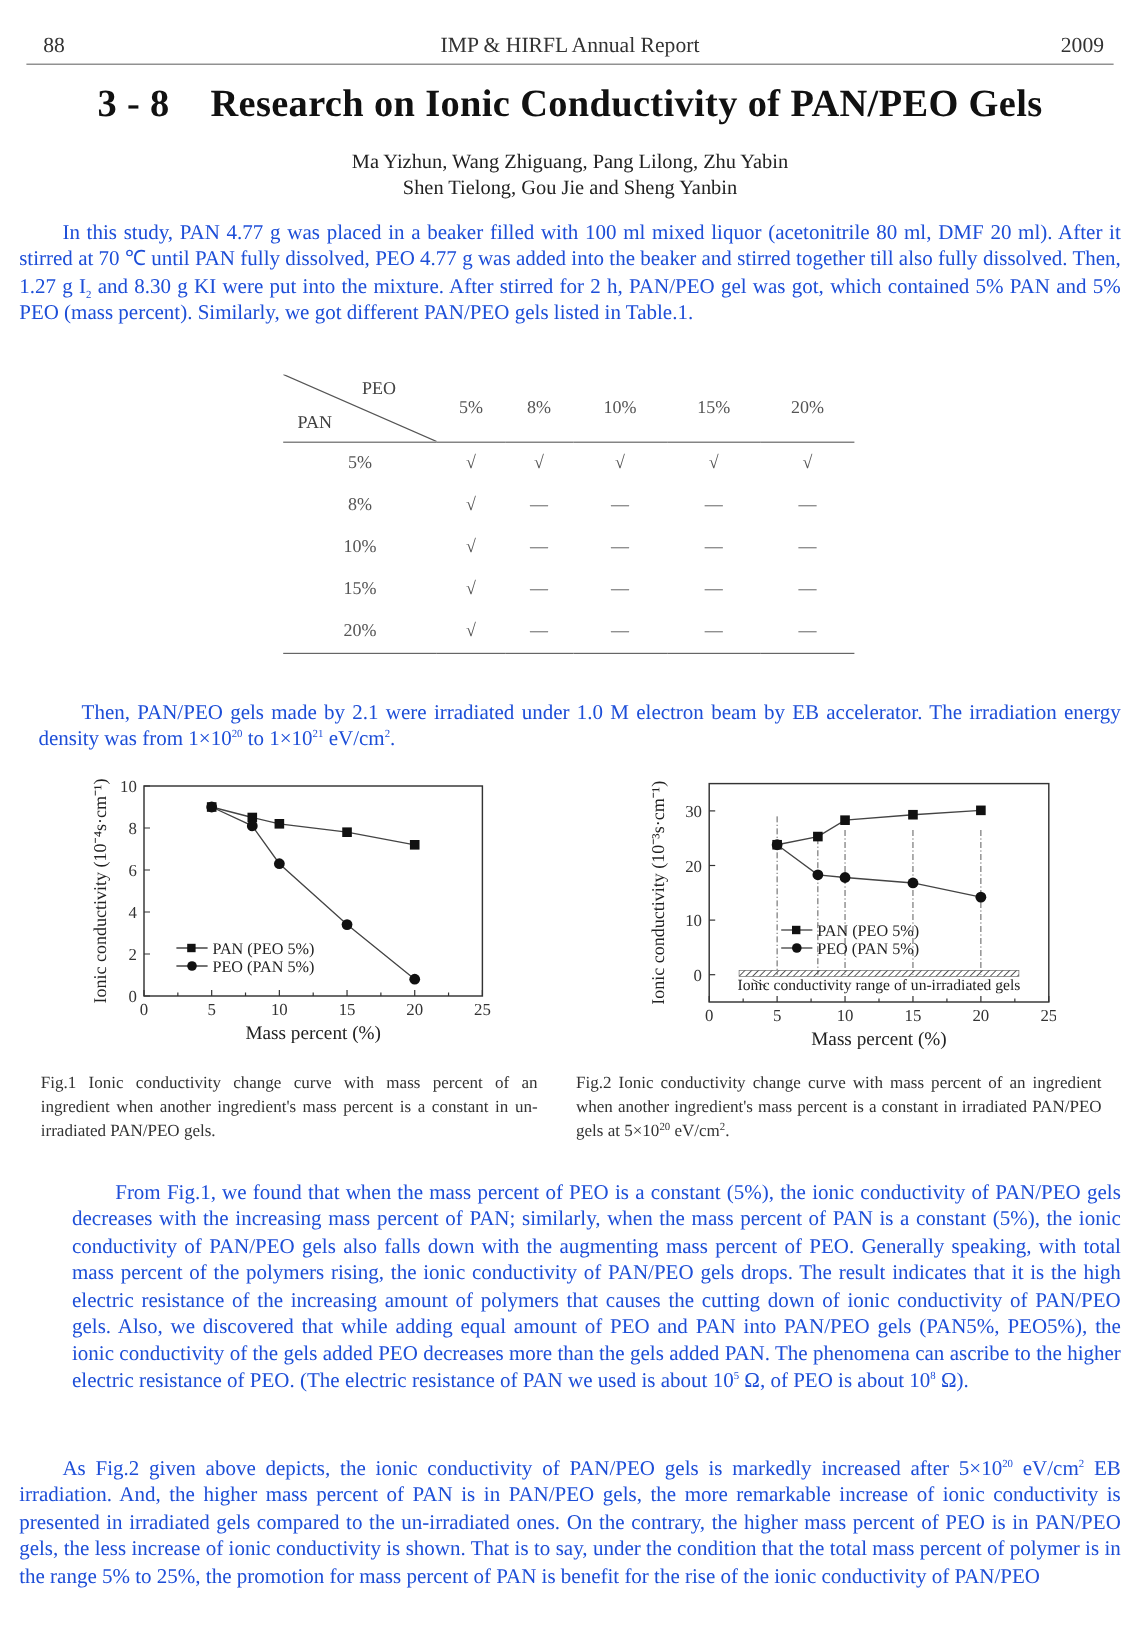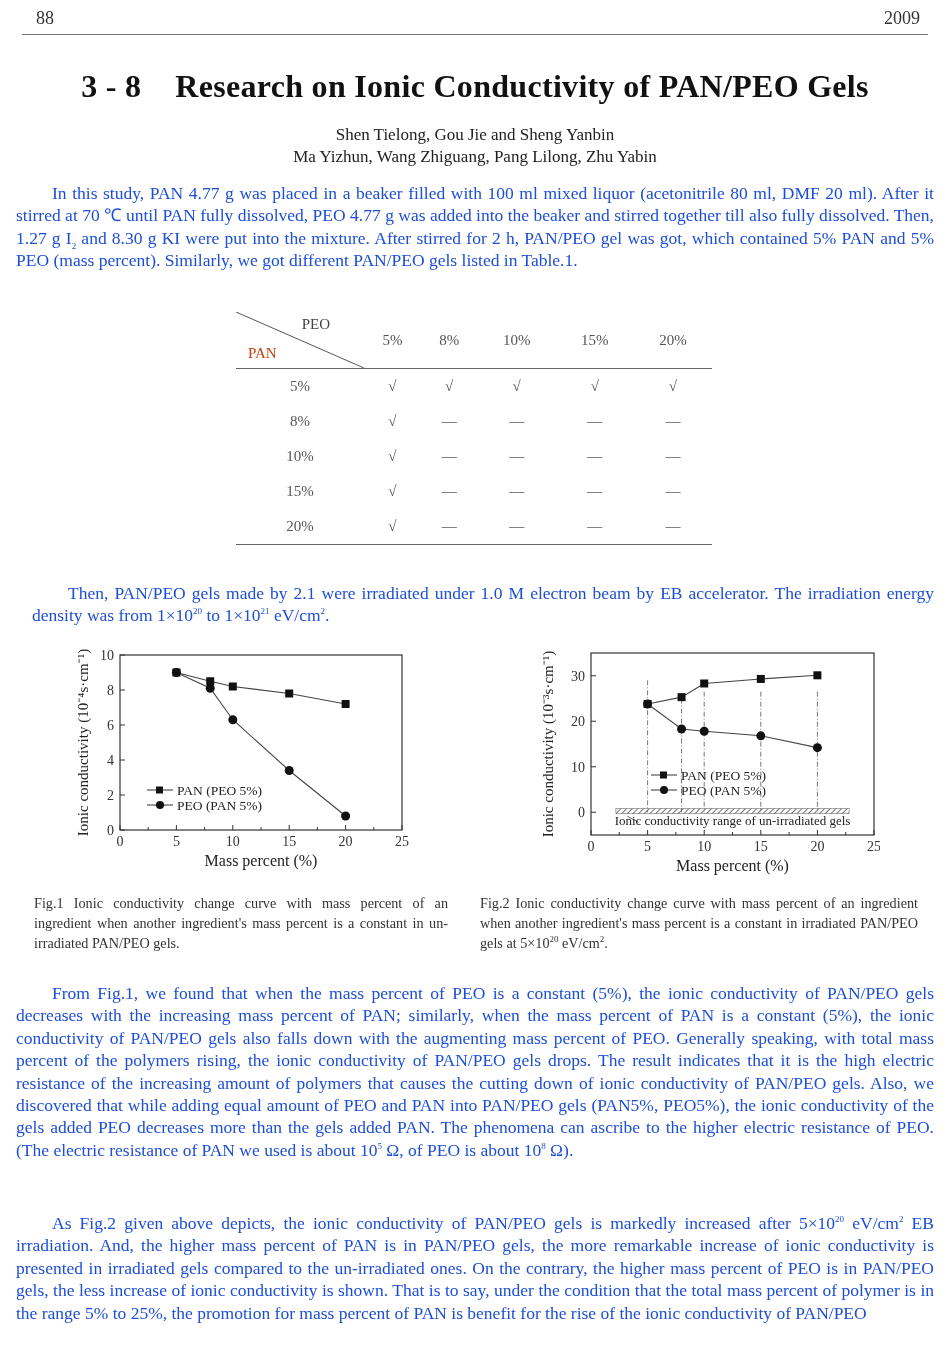--- a/index.html
+++ b/index.html
@@ -1,18 +1,18 @@
 <!DOCTYPE html>
 <html><head>
 <meta charset="utf-8">
 <style>
   html,body{margin:0;padding:0;background:#fff;}
   body{width:950px;height:1362px;position:relative;overflow:hidden;color:#222;
        font-family:"DejaVu Serif","Liberation Serif",serif;}
-  .header{position:absolute;top:6px;left:22px;right:22px;height:28px;
+  .header{position:absolute;top:25px;left:22px;right:22px;height:28px;
           border-bottom:1.5px solid #777;font-family:"Liberation Serif",serif;font-size:18px;color:#333;}
   .header .l{position:absolute;left:14px;top:2px;}
   .header .c{position:absolute;left:0;right:0;text-align:center;top:2px;}
   .header .r{position:absolute;right:8px;top:2px;}
   .title{position:absolute;top:68px;left:0;right:0;text-align:center;
          font-family:"Liberation Serif",serif;font-weight:bold;font-size:32px;color:#111;letter-spacing:0.3px;}
   .title .num{margin-right:34px;}
   .authors{position:absolute;top:124px;left:0;right:0;text-align:center;
            font-family:"Liberation Serif",serif;font-size:17px;line-height:22px;color:#222;}
   .para{position:absolute;left:16px;right:16px;font-family:"Liberation Serif",serif;
@@ -22,39 +22,40 @@
   .table-wrap{position:absolute;left:236px;top:312px;width:476px;}
   .table-caption{font-family:"Liberation Serif",serif;font-weight:bold;font-size:15px;color:#111;
                  border-bottom:1.5px solid #666;padding:0 0 4px 8px;white-space:nowrap;}
   table{border-collapse:collapse;width:100%;font-family:"Liberation Serif",serif;font-size:15px;color:#555;}
   td,th{text-align:center;font-weight:normal;height:35px;padding:0;}
   thead th{height:56px;border-bottom:1.5px solid #666;font-family:Liberation Serif, serif;}
   tbody tr:last-child td{border-bottom:1.5px solid #666;}
   .diag{position:relative;width:128px;}
   .diag svg{position:absolute;left:0;top:0;}
   .diag .peo{position:absolute;right:34px;top:4px;color:#444;}
-  .diag .pan{position:absolute;left:12px;bottom:6px;color:#c2410c;}
+  .diag .pan{position:absolute;left:12px;bottom:6px;color:#404040;}
   .chart{position:absolute;}
   .cap{position:absolute;font-family:"Liberation Serif",serif;font-size:14.2px;line-height:20px;color:#333;text-align:justify;}
 </style>
 </head>
 <body>
 
 <div class="header">
   <span class="l">88</span>
+  <span class="c">IMP &amp; HIRFL Annual Report</span>
   <span class="r">2009</span>
 </div>
 
 <div class="title">
   <span class="num">3 - 8</span><span>Research on Ionic Conductivity of PAN/PEO Gels</span>
 </div>
 
 <div class="authors">
+  <div>Ma Yizhun, Wang Zhiguang, Pang Lilong, Zhu Yabin</div>
   <div>Shen Tielong, Gou Jie and Sheng Yanbin</div>
-  <div>Ma Yizhun, Wang Zhiguang, Pang Lilong, Zhu Yabin</div>
 </div>
 
 <div class="para" style="top:182px;">
   <p><span>In this study, PAN 4.77 g was placed in a beaker filled with 100 ml mixed liquor (acetonitrile 80 ml, DMF 20 ml). After it stirred at 70 ℃ until PAN fully dissolved, PEO 4.77 g was added into the beaker and stirred together till also fully dissolved. Then, 1.27 g I</span><sub>2</sub><span> and 8.30 g KI were put into the mixture. After stirred for 2 h, PAN/PEO gel was got, which contained 5% PAN and 5% PEO (mass percent). Similarly, we got different PAN/PEO gels listed in Table.1.</span></p>
 </div>
 
 <div class="table-wrap">
   <table>
     <thead>
       <tr>
@@ -232,19 +233,19 @@
     <rect x="125" y="126.5" width="7" height="7" fill="#111"></rect>
     <text x="146" y="135" font-size="13.5" font-family="&quot;Liberation Serif&quot;, serif" fill="#222">PAN (PEO 5%)</text>
     <line x1="116" y1="145" x2="142" y2="145" stroke="#444" stroke-width="1.1"></line>
     <circle cx="129" cy="145" r="4" fill="#111"></circle>
     <text x="146" y="150" font-size="13.5" font-family="&quot;Liberation Serif&quot;, serif" fill="#222">PEO (PAN 5%)</text>
   </svg>
 
 <div class="cap" style="left:34px;top:893px;width:414px;">Fig.1 Ionic conductivity change curve with mass percent of an ingredient when another ingredient's mass percent is a constant in un-irradiated PAN/PEO gels.</div>
 <div class="cap" style="left:480px;top:893px;width:438px;"><span>Fig.2 Ionic conductivity change curve with mass percent of an ingredient when another ingredient's mass percent is a constant in irradiated PAN/PEO gels at 5×10</span><sup>20</sup><span> eV/cm</span><sup>2</sup><span>.</span></div>
 
-<div class="para" style="top:982px;">
+<div class="para" style="top:982px;margin-left:44px;">
   <p><span>From Fig.1, we found that when the mass percent of PEO is a constant (5%), the ionic conductivity of PAN/PEO gels decreases with the increasing mass percent of PAN; similarly, when the mass percent of PAN is a constant (5%), the ionic conductivity of PAN/PEO gels also falls down with the augmenting mass percent of PEO. Generally speaking, with total mass percent of the polymers rising, the ionic conductivity of PAN/PEO gels drops. The result indicates that it is the high electric resistance of the increasing amount of polymers that causes the cutting down of ionic conductivity of PAN/PEO gels. Also, we discovered that while adding equal amount of PEO and PAN into PAN/PEO gels (PAN5%, PEO5%), the ionic conductivity of the gels added PEO decreases more than the gels added PAN. The phenomena can ascribe to the higher electric resistance of PEO. (The electric resistance of PAN we used is about 10</span><sup>5</sup><span> Ω, of PEO is about 10</span><sup>8</sup><span> Ω).</span></p>
 </div>
 
 <div class="para" style="top:1212px;">
   <p><span>As Fig.2 given above depicts, the ionic conductivity of PAN/PEO gels is markedly increased after 5×10</span><sup>20</sup><span> eV/cm</span><sup>2</sup><span> EB irradiation. And, the higher mass percent of PAN is in PAN/PEO gels, the more remarkable increase of ionic conductivity is presented in irradiated gels compared to the un-irradiated ones. On the contrary, the higher mass percent of PEO is in PAN/PEO gels, the less increase of ionic conductivity is shown. That is to say, under the condition that the total mass percent of polymer is in the range 5% to 25%, the promotion for mass percent of PAN is benefit for the rise of the ionic conductivity of PAN/PEO</span></p>
 </div>
 
 </body></html>

